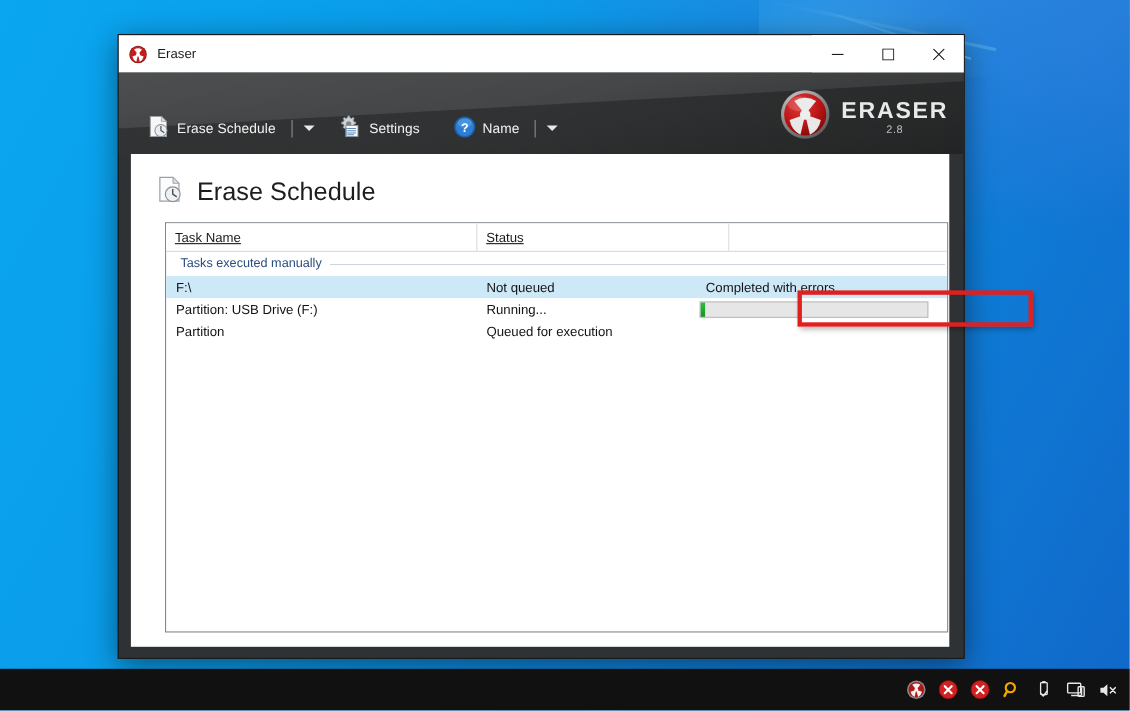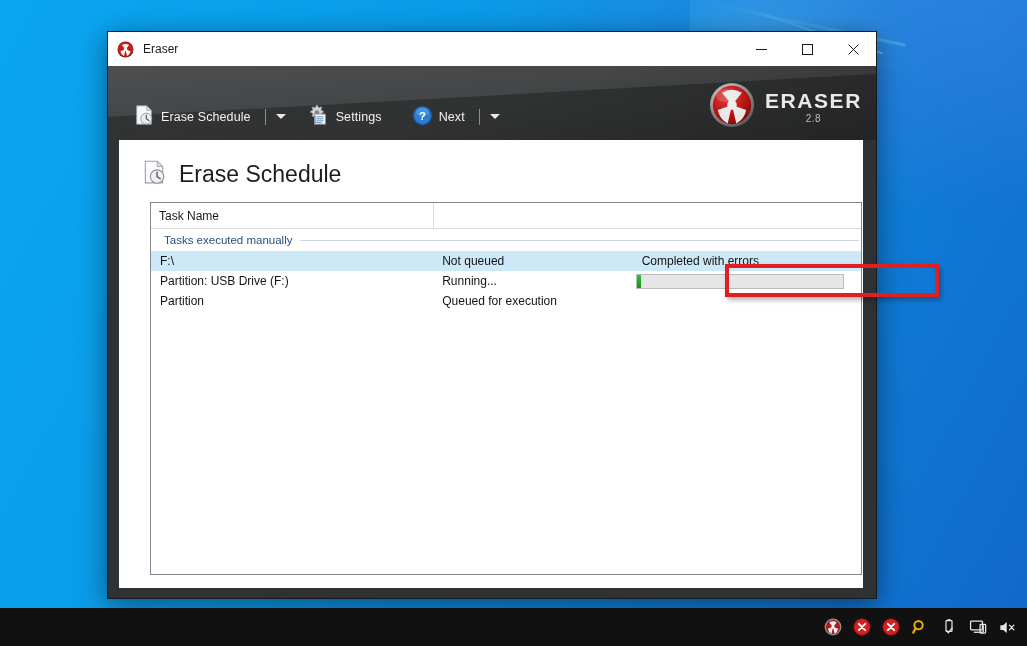--- a/index.html
+++ b/index.html
@@ -151,20 +151,21 @@
     height: 26px;
     border-bottom: 1px solid #d9d9d9;
     background: #ffffff;
   }
   .hdr-cell {
     display: flex; align-items: center;
     padding-left: 8px;
     border-right: 1px solid #dcdcdc;
     color: #1a1a1a;
     font-size: 12px;
+    text-decoration: underline;
   }
   .col-task   { width: 283px; }
   .col-next   { width: 200px; }
   .col-status { width: 229px; }
   .col-pad    { flex: 1; border-right: none; }
 
   #group-header {
     height: 22px;
     display: flex; align-items: center;
     padding-left: 13px;
@@ -325,21 +326,21 @@
 
         <div class="tb-item" style="margin-left:20px">
           <span>
             <svg width="21" height="21" viewBox="0 0 24 24">
               <circle cx="12" cy="12" r="11" fill="#1f5fa8"></circle>
               <circle cx="12" cy="12" r="9.3" fill="#2e7fd4"></circle>
               <ellipse cx="12" cy="8" rx="7.5" ry="5" fill="#5ba4e8" opacity=".55"></ellipse>
               <text x="12" y="17" font-size="13" font-weight="bold" text-anchor="middle" fill="#ffffff" font-family="Liberation Sans, sans-serif">?</text>
             </svg>
           </span>
-          <span class="tb-label">Next</span>
+          <span class="tb-label">Name</span>
         </div>
         <div class="tb-sep"></div>
         <div class="caret-wrap">
           <span class="tb-caret"></span>
         </div>
       </div>
 
       <div id="brand">
         <span>
           <svg width="46" height="46" viewBox="0 0 48 48">
@@ -384,20 +385,21 @@
             <path d="M14.8 11.8 V16.2 l3.4 2.2" stroke="#4a5158" stroke-width="1.2" fill="none"></path>
           </svg>
         </span>
         <span id="page-title">Erase Schedule</span>
       </div>
 
       <div id="task-list">
 
         <div id="list-header">
           <div class="hdr-cell col-task">Task Name</div>
+          <div class="hdr-cell col-status">Status</div>
           <div class="hdr-cell col-pad"></div>
         </div>
 
         <div id="group-header">
           <span>Tasks executed manually</span>
           <span id="group-rule"></span>
         </div>
 
         <div class="row selected">
           <div class="cell col-task">F:\</div>

